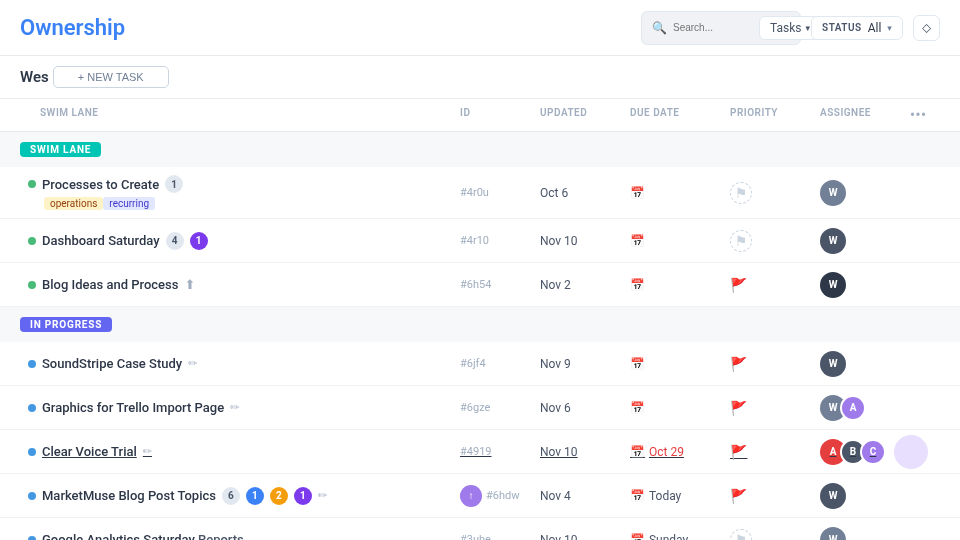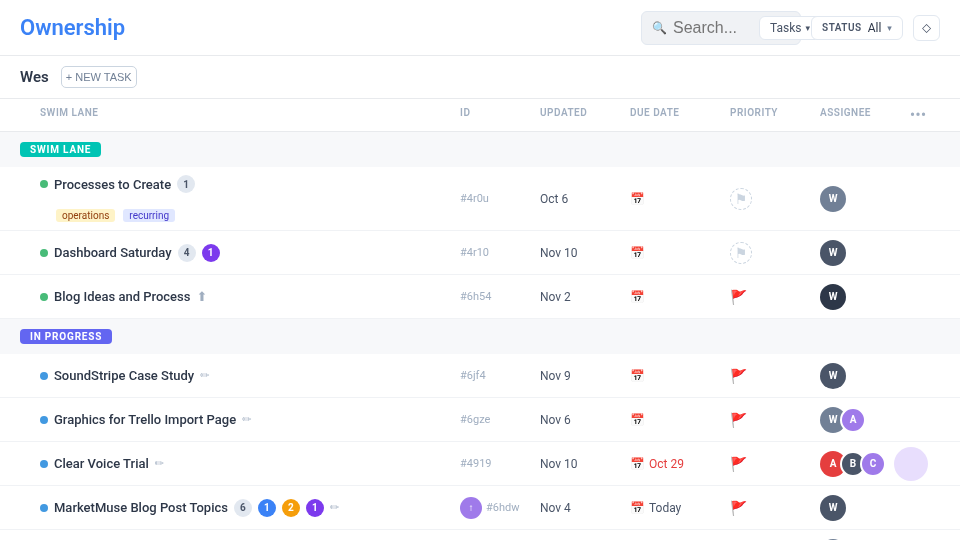--- a/index.html
+++ b/index.html
@@ -40,21 +40,21 @@
       border: 1px solid #e2e8f0;
       border-radius: 6px;
       padding: 4px 10px;
       gap: 6px;
       width: 160px;
     }
     .search-bar input {
       border: none;
       background: transparent;
       outline: none;
-      font-size: 16px;
+      font-size: 10px;
       color: #4c1d95;
       width: 80px;
     }
     .tasks-dropdown {
       display: flex;
       align-items: center;
       background: #fff;
       border: 1px solid #e2e8f0;
       border-radius: 6px;
       padding: 4px 10px;
@@ -89,33 +89,33 @@
       cursor: pointer;
       color: #4a5568;
     }
 
     
     .sub-header {
       background: #fff;
       padding: 10px 20px;
       display: flex;
       align-items: center;
-      gap: 12px;
+      gap: 4px;
       border-bottom: 1px solid #e8eaed;
     }
     .user-name {
       font-size: 15px;
       font-weight: 600;
       color: #2d3748;
     }
     .new-task-btn {
       background: #fff;
       border: 1px solid #cbd5e0;
       border-radius: 5px;
-      padding: 4px 4px;
+      padding: 4px 24px;
       font-size: 11px;
       color: #718096;
       cursor: pointer;
       font-weight: 500;
     }
 
     
     .main {
       background: #f7f8fa;
       overflow-y: auto;
@@ -157,43 +157,43 @@
     .in-progress-badge {
       background: #6366f1;
       color: #fff;
     }
 
     
     .task-row {
       display: grid;
       grid-template-columns: 1fr 80px 90px 100px 90px 90px 30px;
       align-items: center;
-      padding: 8px 20px 8px 40px;
+      padding: 8px 20px 8px 28px;
       border-bottom: 1px solid #f0f2f5;
       background: #fff;
       min-height: 44px;
     }
     .task-dot {
       width: 8px;
       height: 8px;
       border-radius: 50%;
       flex-shrink: 0;
     }
     .dot-green { background: #48bb78; }
     .dot-blue { background: #4299e1; }
 
     .task-name-text {
       font-size: 13px;
       color: #2d3748;
       font-weight: 500;
     }
     .task-tags {
       display: flex;
-      gap: 8px;
-      margin-top: 14px;
+      gap: 0;
+      margin-top: 2px;
     }
     .tag {
       padding: 1px 6px;
       border-radius: 3px;
       font-size: 10px;
     }
     .tag-ops { background: #fef3c7; color: #92400e; }
     .tag-rec { background: #e0e7ff; color: #4338ca; }
 
     .task-id {
@@ -462,21 +462,21 @@
     <div>
       <span class="priority-flag-yellow">🚩</span>
     </div>
     <div class="avatar-group">
       <div class="avatar" style="background:#718096;">W</div>
       <div class="avatar" style="background:#9f7aea;border:2px solid #fff;">A</div>
     </div>
     <div class="more-btn"></div>
   </div>
 
-  <div class="task-row" style="position:relative;">
+  <div class="task-row" style="position:relative;text-decoration:underline;">
     <div class="name-col">
       <div class="name-row">
         <span class="task-dot dot-blue"></span>
         <span class="task-name-text">Clear Voice Trial</span>
         <span class="edit-icon">✏</span>
       </div>
     </div>
     <div class="task-id">#4919</div>
     <div class="task-date">Nov 10</div>
     <div class="task-date-wrapper">

